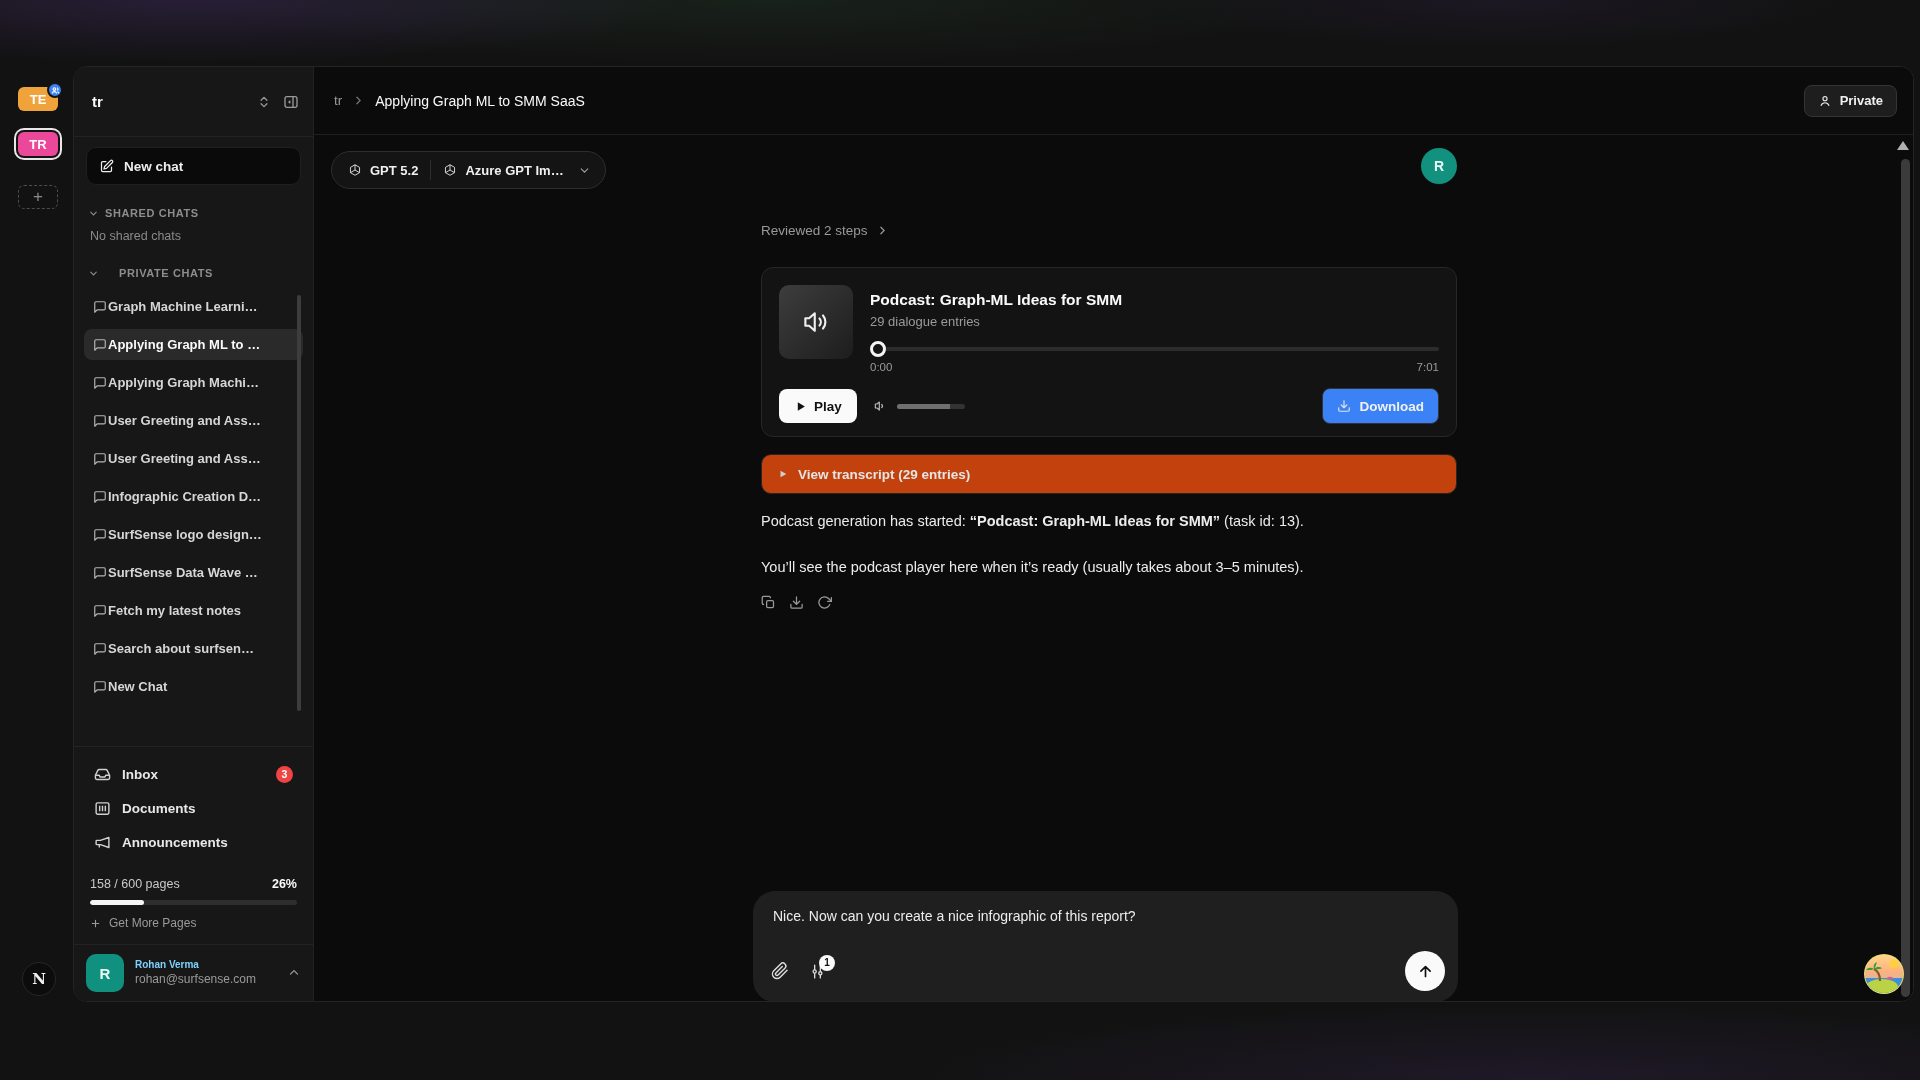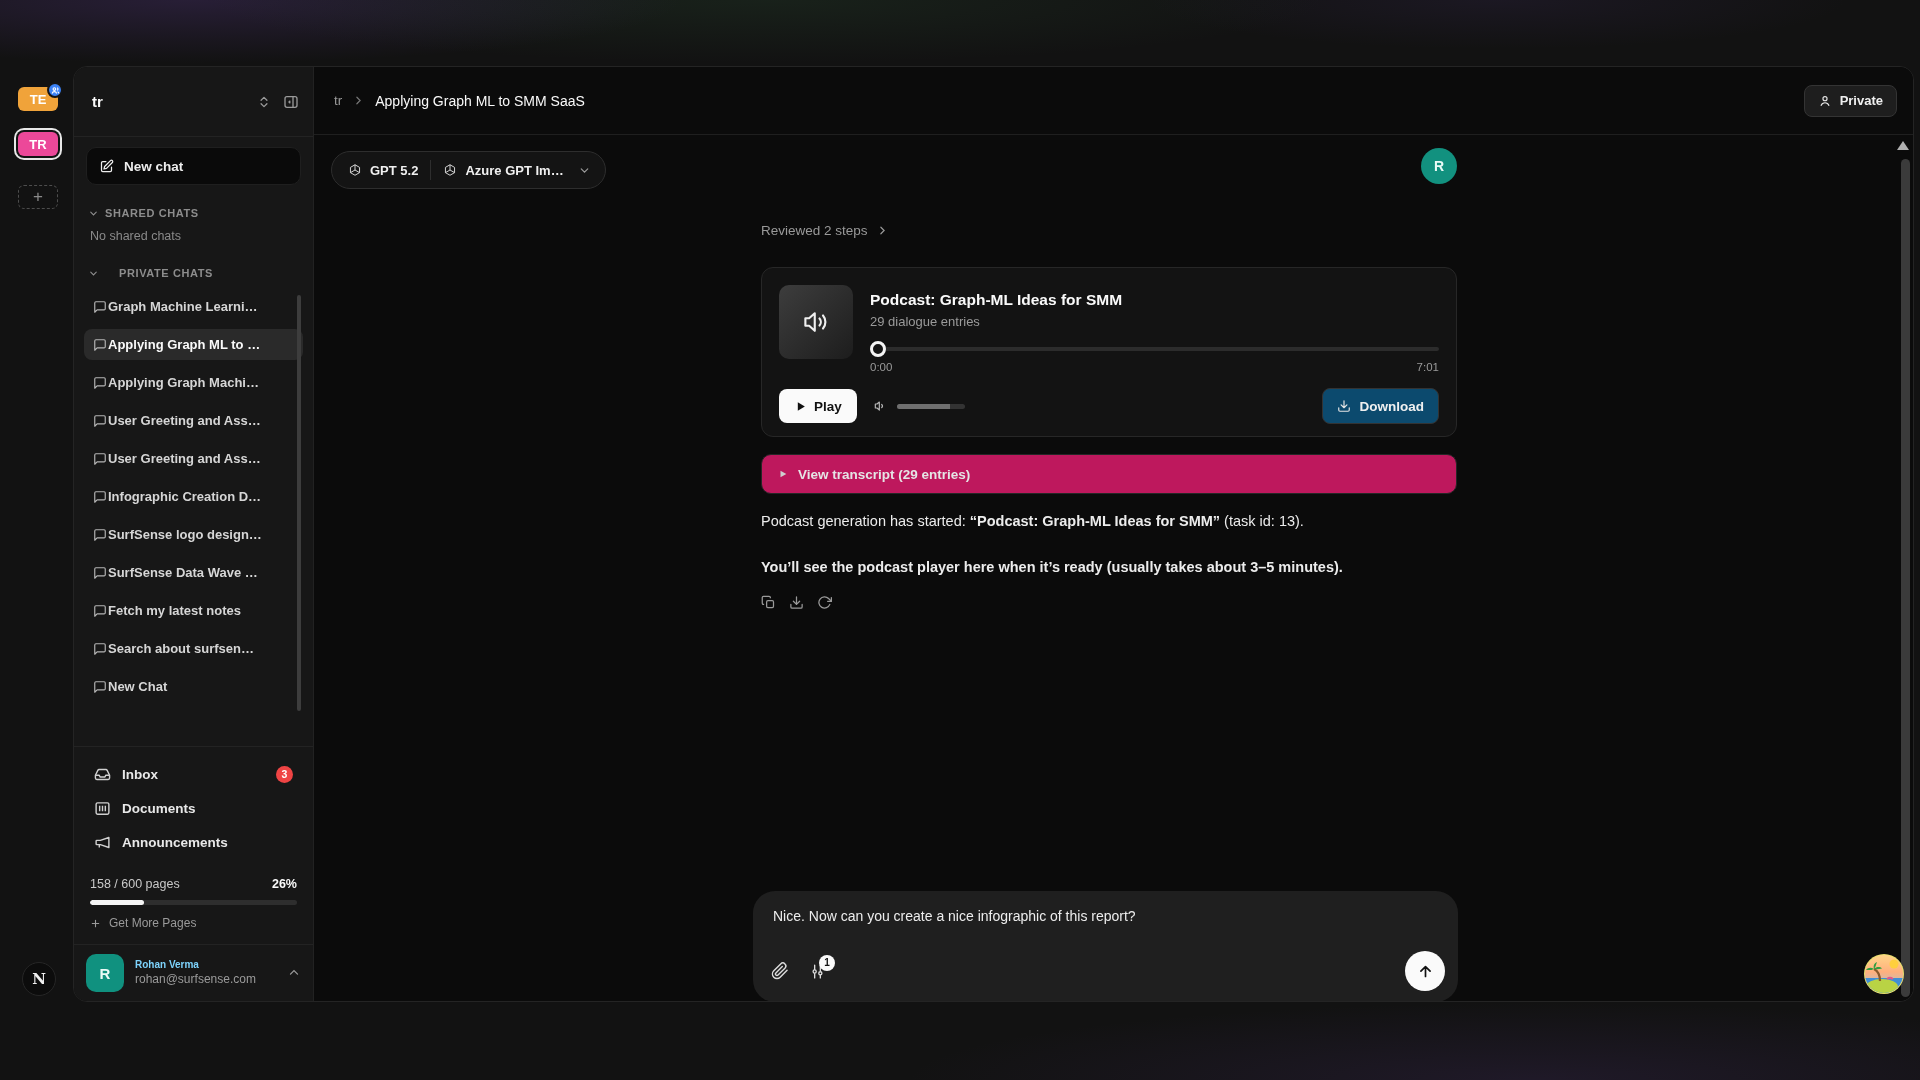--- a/index.html
+++ b/index.html
@@ -113,32 +113,32 @@
   .pod-track{ position:absolute; left:0; right:0; height:4px; border-radius:2px; background:#2c2c2c; }
   .pod-knob{ position:relative; width:16px; height:16px; border-radius:50%; background:#161616; border:3px solid #f5f5f5; }
   .pod-times{ display:flex; justify-content:space-between; color:#9a9a9a; font-size:11.5px; margin-top:4px; }
   .pod-controls{ display:flex; align-items:center; margin-top:15px; }
   .play-btn{ height:34px; background:#fafafa; border:none; border-radius:8px; display:flex; align-items:center; gap:7px;
       padding:0 15px; color:#111; font-size:13.5px; font-weight:700; cursor:pointer; }
   .vol-icon{ margin-left:15px; color:#b5b5b5; display:flex; }
   .vol-track{ margin-left:9px; width:68px; height:5px; border-radius:3px; background:#333; overflow:hidden; cursor:pointer; }
   .vol-fill{ width:78%; height:100%; background:#6f6f6f; }
   .pod-ctrl-spacer{ flex:1; }
-  .dl-btn{ height:36px; background:#0c4a6e; border:1px solid #333; border-radius:8px; display:flex; align-items:center; gap:9px;
+  .dl-btn{ height:36px; background:#3b82f6; border:1px solid #333; border-radius:8px; display:flex; align-items:center; gap:9px;
       padding:0 14px; color:#f0f0f0; font-size:13.5px; font-weight:600; cursor:pointer; }
   .dl-btn .icn{ display:flex; color:#e5e5e5; }
 
-  .transcript{ top:387px; height:40px; background:#be185d; border:1px solid #262626; border-radius:10px;
+  .transcript{ top:387px; height:40px; background:#c2410c; border:1px solid #262626; border-radius:10px;
       display:flex; align-items:center; gap:10px; padding:0 16px; color:#e5e5e5; font-size:13.5px; font-weight:600; cursor:pointer; }
   .transcript .icn{ display:flex; color:#cfcfcf; }
 
   .msg-line{ color:#ececec; font-size:14.5px; }
   .msg-line .b{ font-weight:700; }
   .line1{ top:446px; }
-  .line2{ top:492px;font-weight:bold; }
+  .line2{ top:492px; }
   .action-row{ top:528px; display:flex; gap:13px; }
   .act-icn{ color:#9a9a9a; display:flex; cursor:pointer; }
 
   .composer{ position:absolute; left:439px; width:705px; top:824px; height:111px;
       background:#1f1f1f; border-radius:22px; padding:17px 20px; }
   .composer-text{ color:#ededed; font-size:14px; }
   .composer-row{ position:absolute; left:18px; right:13px; bottom:11px; display:flex; align-items:center; }
   .comp-icn{ color:#dcdcdc; display:flex; cursor:pointer; }
   .tools-wrap{ position:relative; margin-left:20px; }
   .tools-badge{ position:absolute; top:-8px; right:-9px; min-width:16px; height:16px; border-radius:50%;

